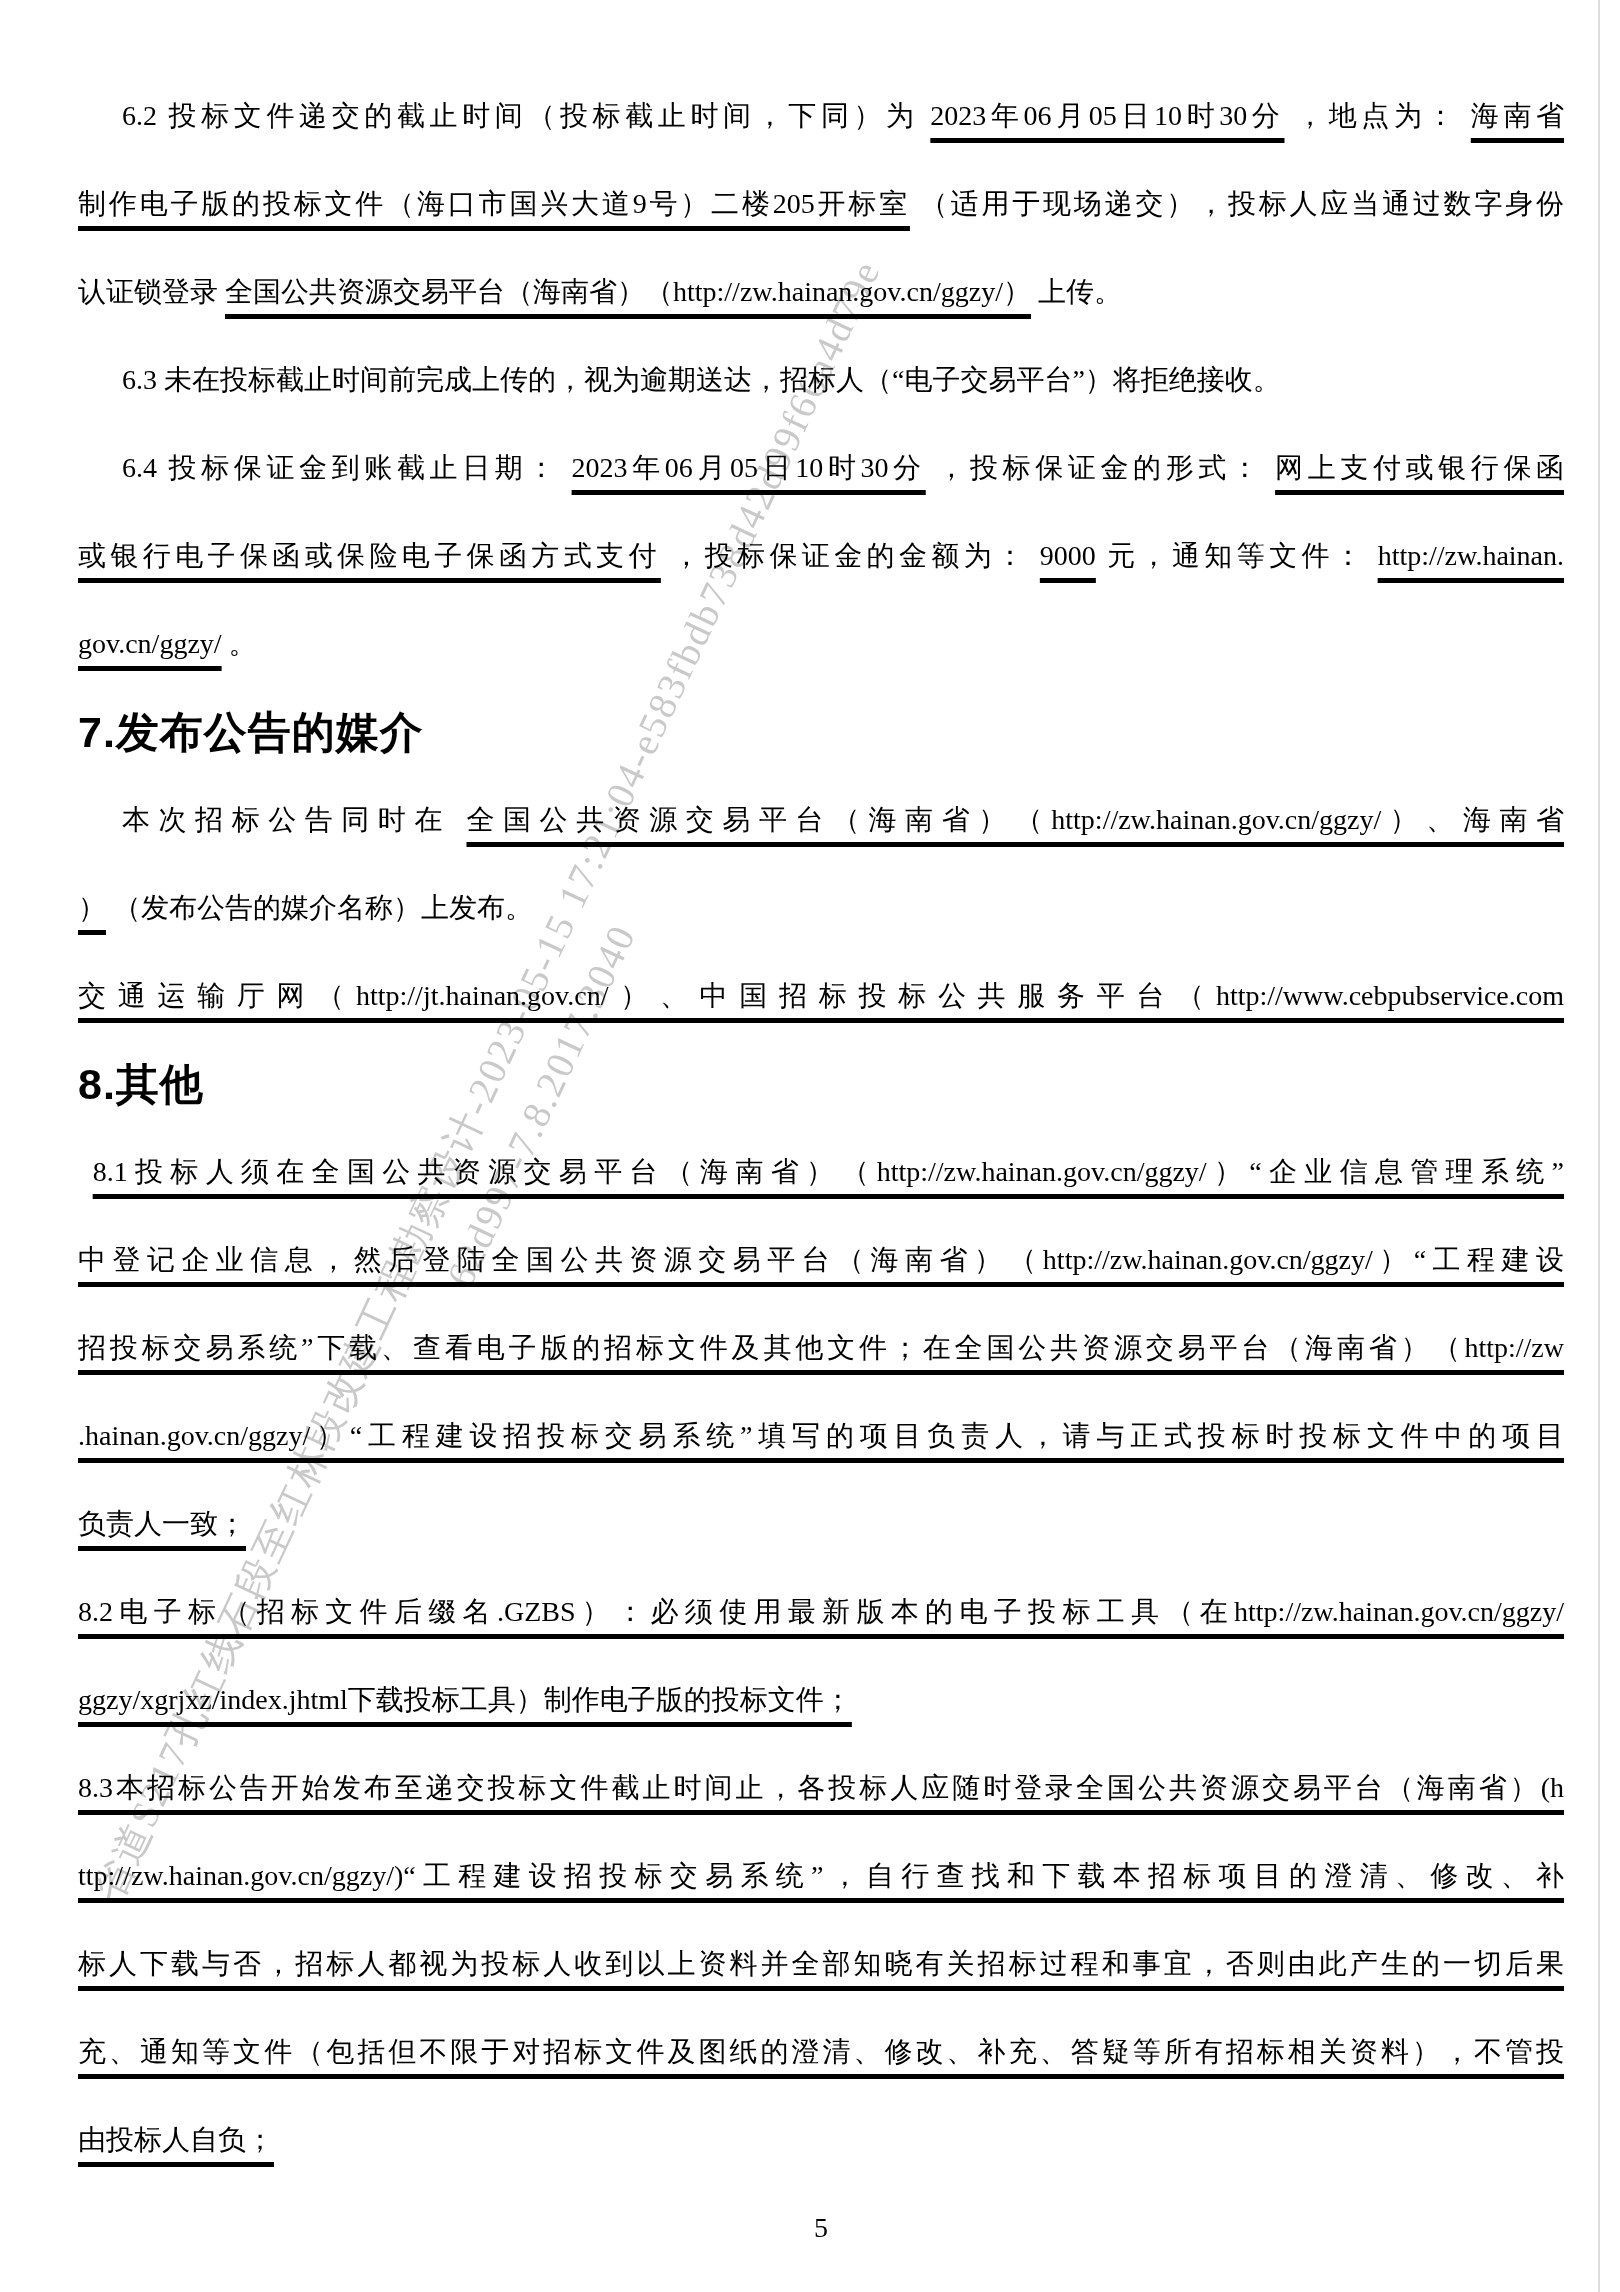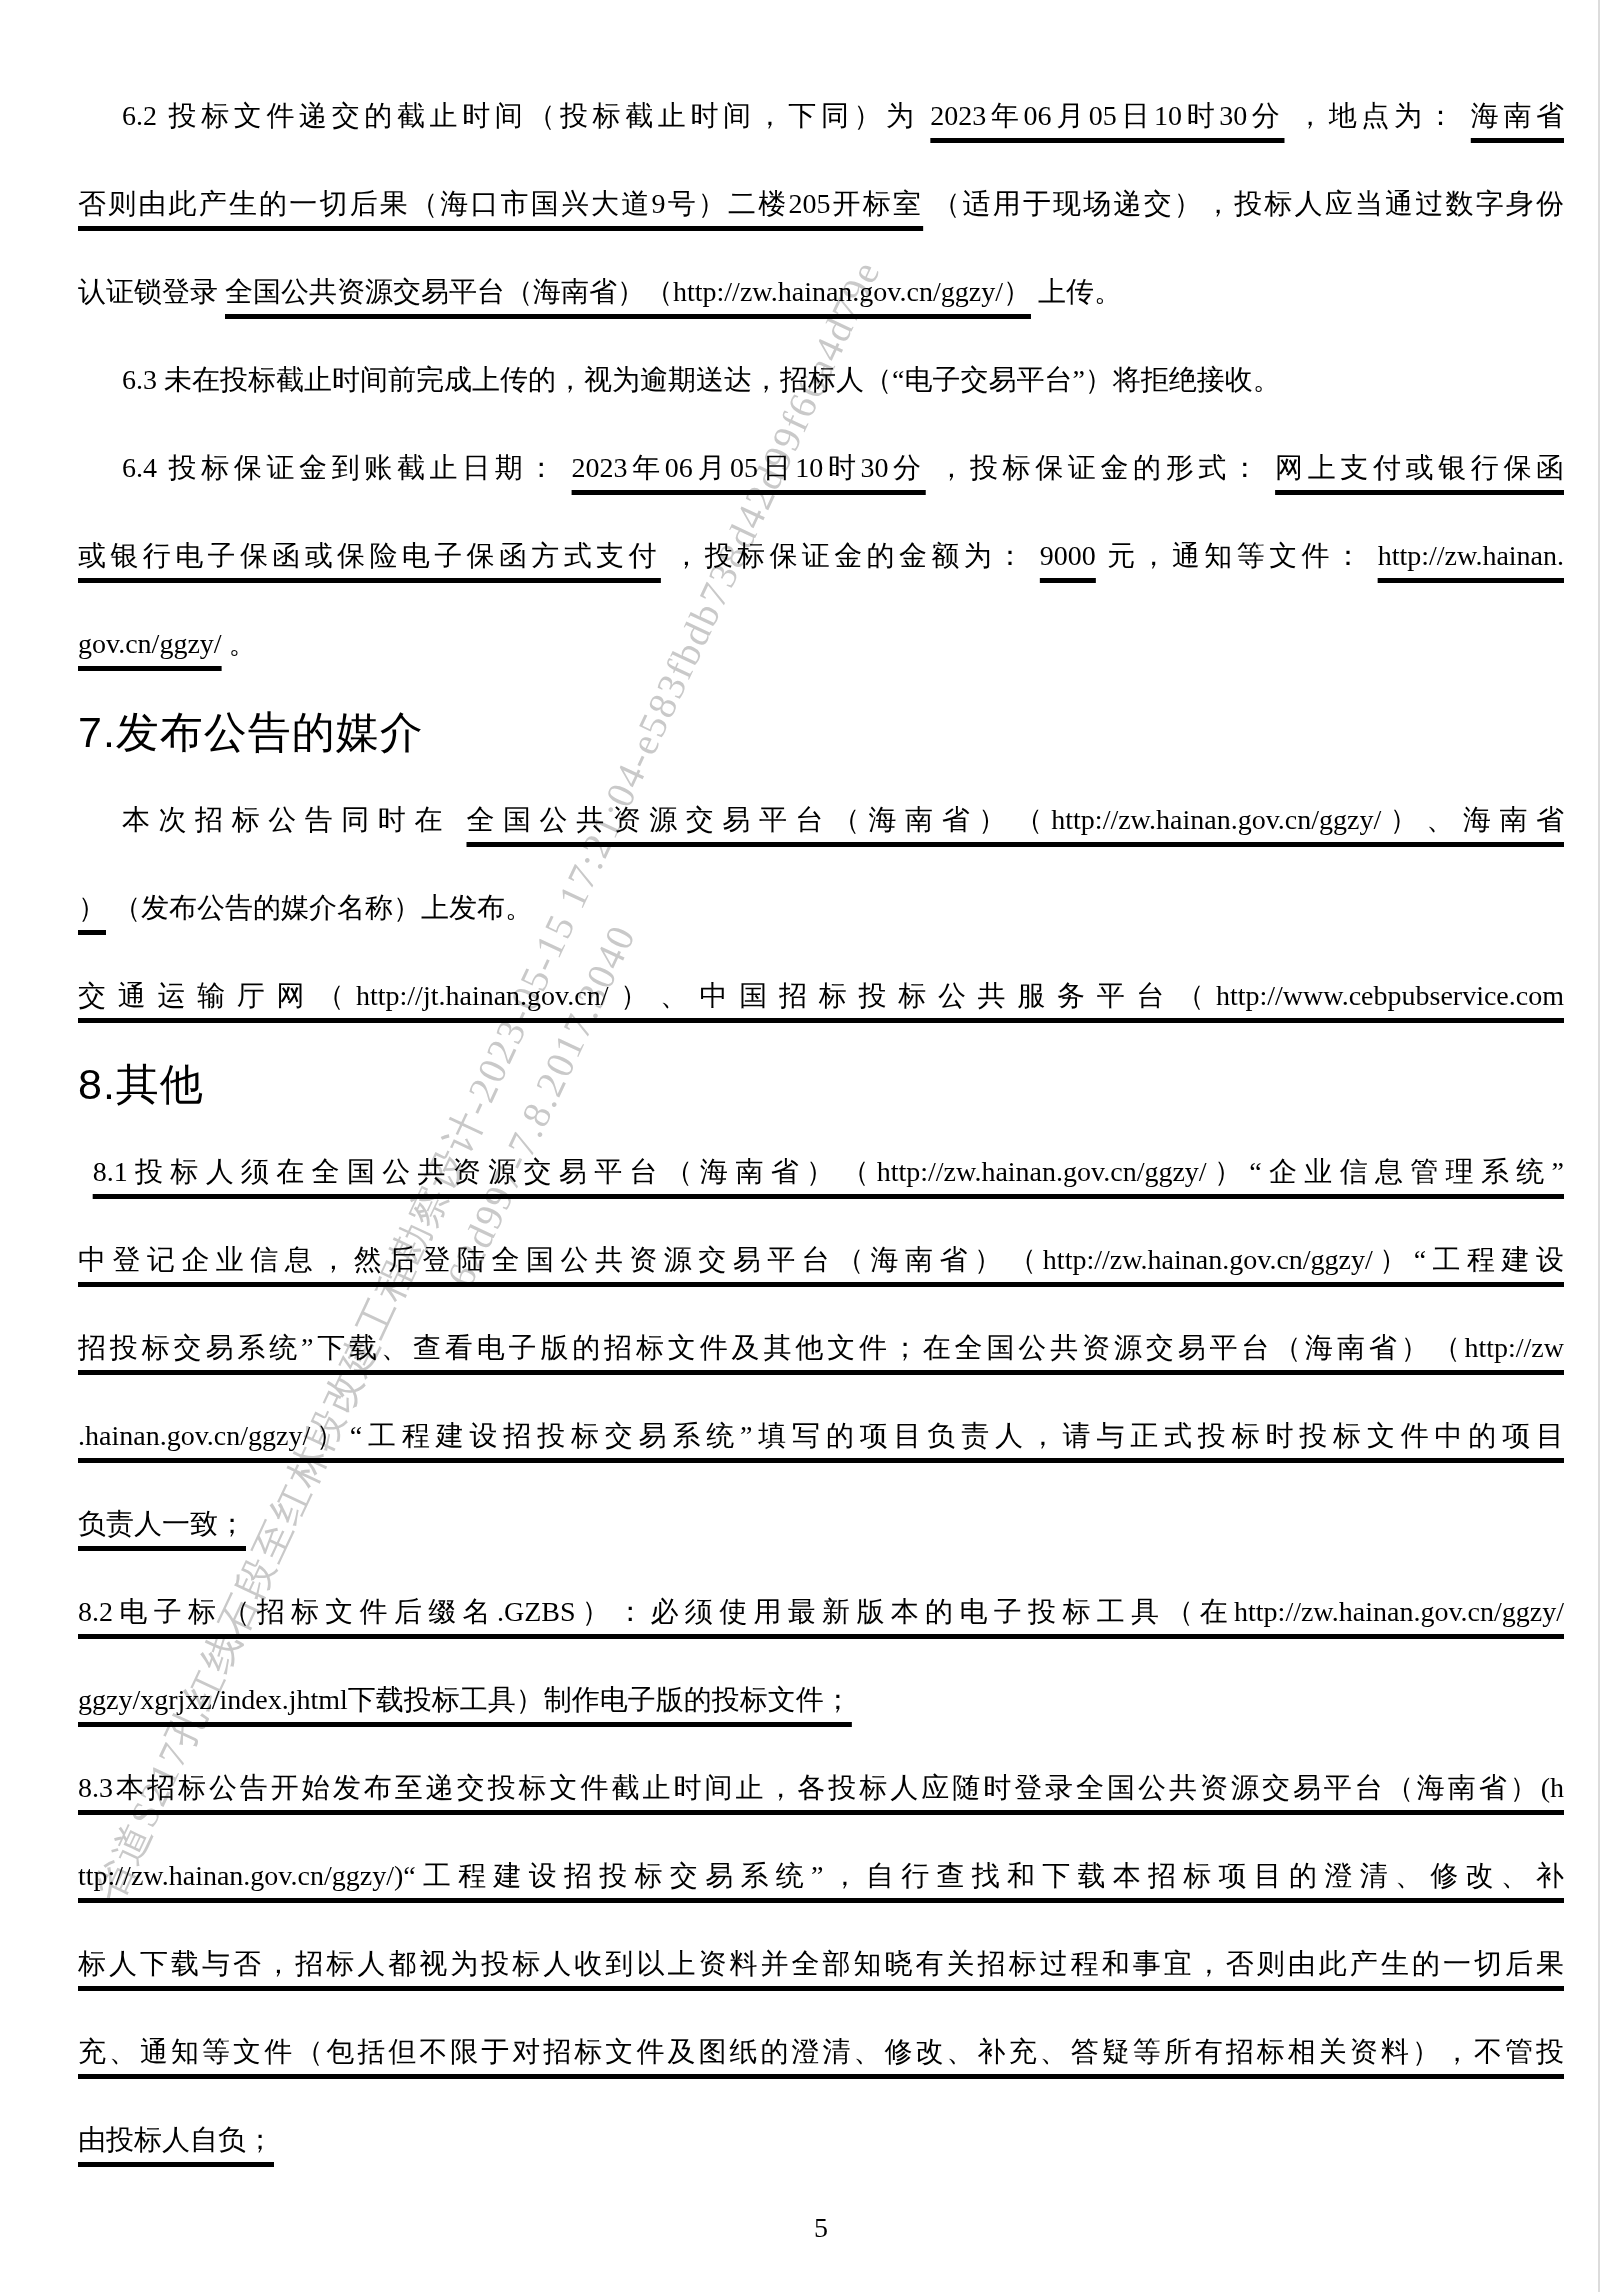--- a/index.html
+++ b/index.html
@@ -45,21 +45,21 @@
   .line.left{
     text-align:left;
     text-align-last:left;
   }
   .line.center{
     text-align:center;
     text-align-last:center;
   }
   .heading{
     font-family:"Liberation Sans","DejaVu Sans",sans-serif;
-    font-weight:400;
+    font-weight:700;
     font-size:43px;
     line-height:88px;
     height:88px;
     letter-spacing:1px;
   }
   .u{
     text-decoration:underline;
     text-decoration-thickness:4.9px;
     text-underline-offset:12.7px;
     text-decoration-skip-ink:none;
@@ -75,21 +75,21 @@
 </head>
 <body>
 
 <div class="page">
   <div class="watermark">
     <div class="wm-line">省道S217孔红线石段至红林段改建工程勘察设计-2023-05-15 17:21:04-e583fbdb738d42d99f66a4d79e</div>
     <div class="wm-line">62d997-7.8.2017.3040</div>
   </div>
   <main class="doc" id="doc">
       <div class="line" style="padding-left: 44px;"><span>6.2 投标文件递交的截止时间（投标截止时间，下同）为 </span><span class="u">2023年06月05日10时30分</span><span> ，地点为： </span><span class="u">海南省</span></div>
-      <div class="line"><span class="u">否则由此产生的一切后果（海口市国兴大道9号）二楼205开标室</span><span> （适用于现场递交），投标人应当通过数字身份</span></div>
+      <div class="line"><span class="u">制作电子版的投标文件（海口市国兴大道9号）二楼205开标室</span><span> （适用于现场递交），投标人应当通过数字身份</span></div>
       <div class="line left"><span>认证锁登录 </span><span class="u">全国公共资源交易平台（海南省）（http://zw.hainan.gov.cn/ggzy/）</span><span> 上传。</span></div>
       <div class="line left" style="padding-left: 44px;"><span>6.3 未在投标截止时间前完成上传的，视为逾期送达，招标人（“电子交易平台”）将拒绝接收。</span></div>
       <div class="line" style="padding-left: 44px;"><span>6.4 投标保证金到账截止日期： </span><span class="u">2023年06月05日10时30分</span><span> ，投标保证金的形式： </span><span class="u">网上支付或银行保函</span></div>
       <div class="line"><span class="u">或银行电子保函或保险电子保函方式支付</span><span> ，投标保证金的金额为： </span><span class="u">9000</span><span> 元，通知等文件： </span><span class="u">http://zw.hainan.</span></div>
       <div class="line left"><span class="u">gov.cn/ggzy/</span><span> 。</span></div>
       <div class="heading">7.发布公告的媒介</div>
       <div class="line" style="padding-left: 44px;"><span>本次招标公告同时在 </span><span class="u">全国公共资源交易平台（海南省）（http://zw.hainan.gov.cn/ggzy/）、海南省</span></div>
       <div class="line left"><span class="u">）</span><span> （发布公告的媒介名称）上发布。</span></div>
       <div class="line"><span class="u">交通运输厅网（http://jt.hainan.gov.cn/）、中国招标投标公共服务平台（http://www.cebpubservice.com</span></div>
       <div class="heading">8.其他</div>

